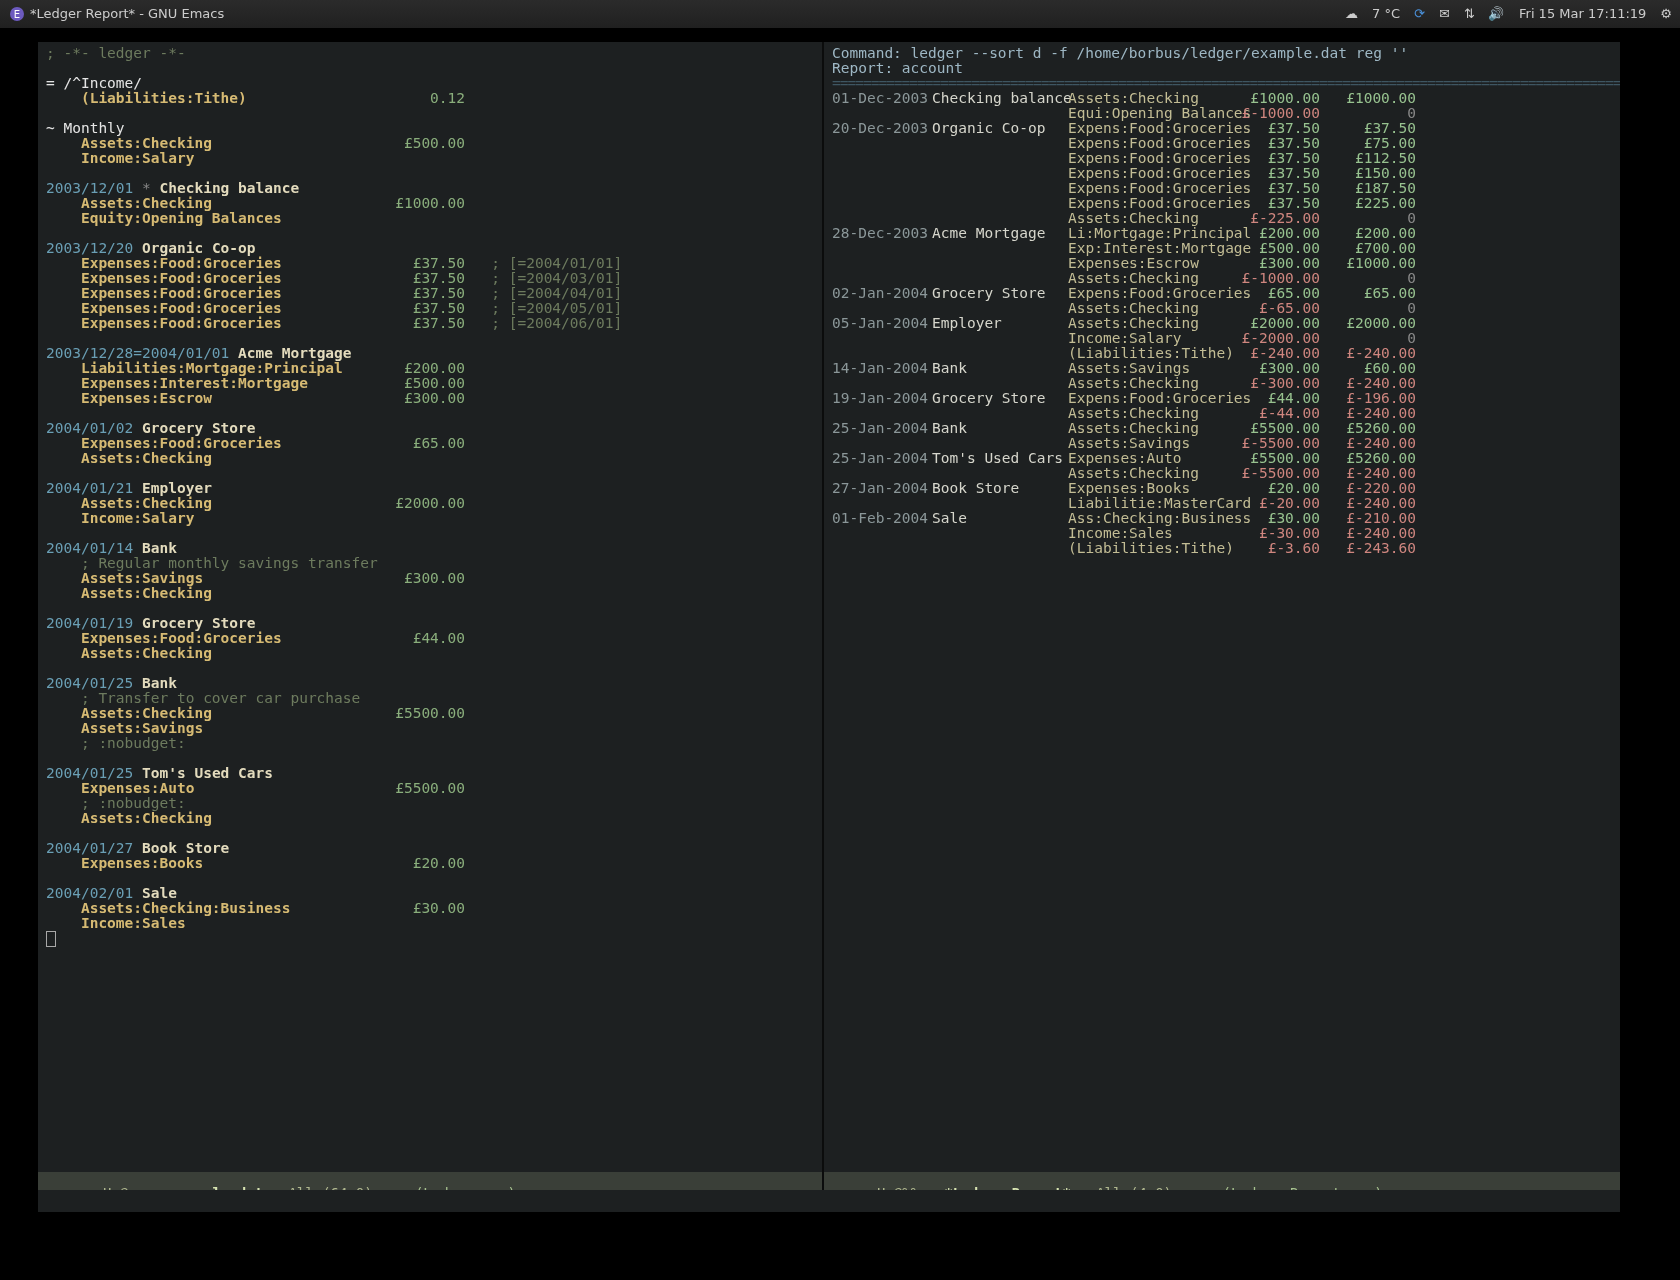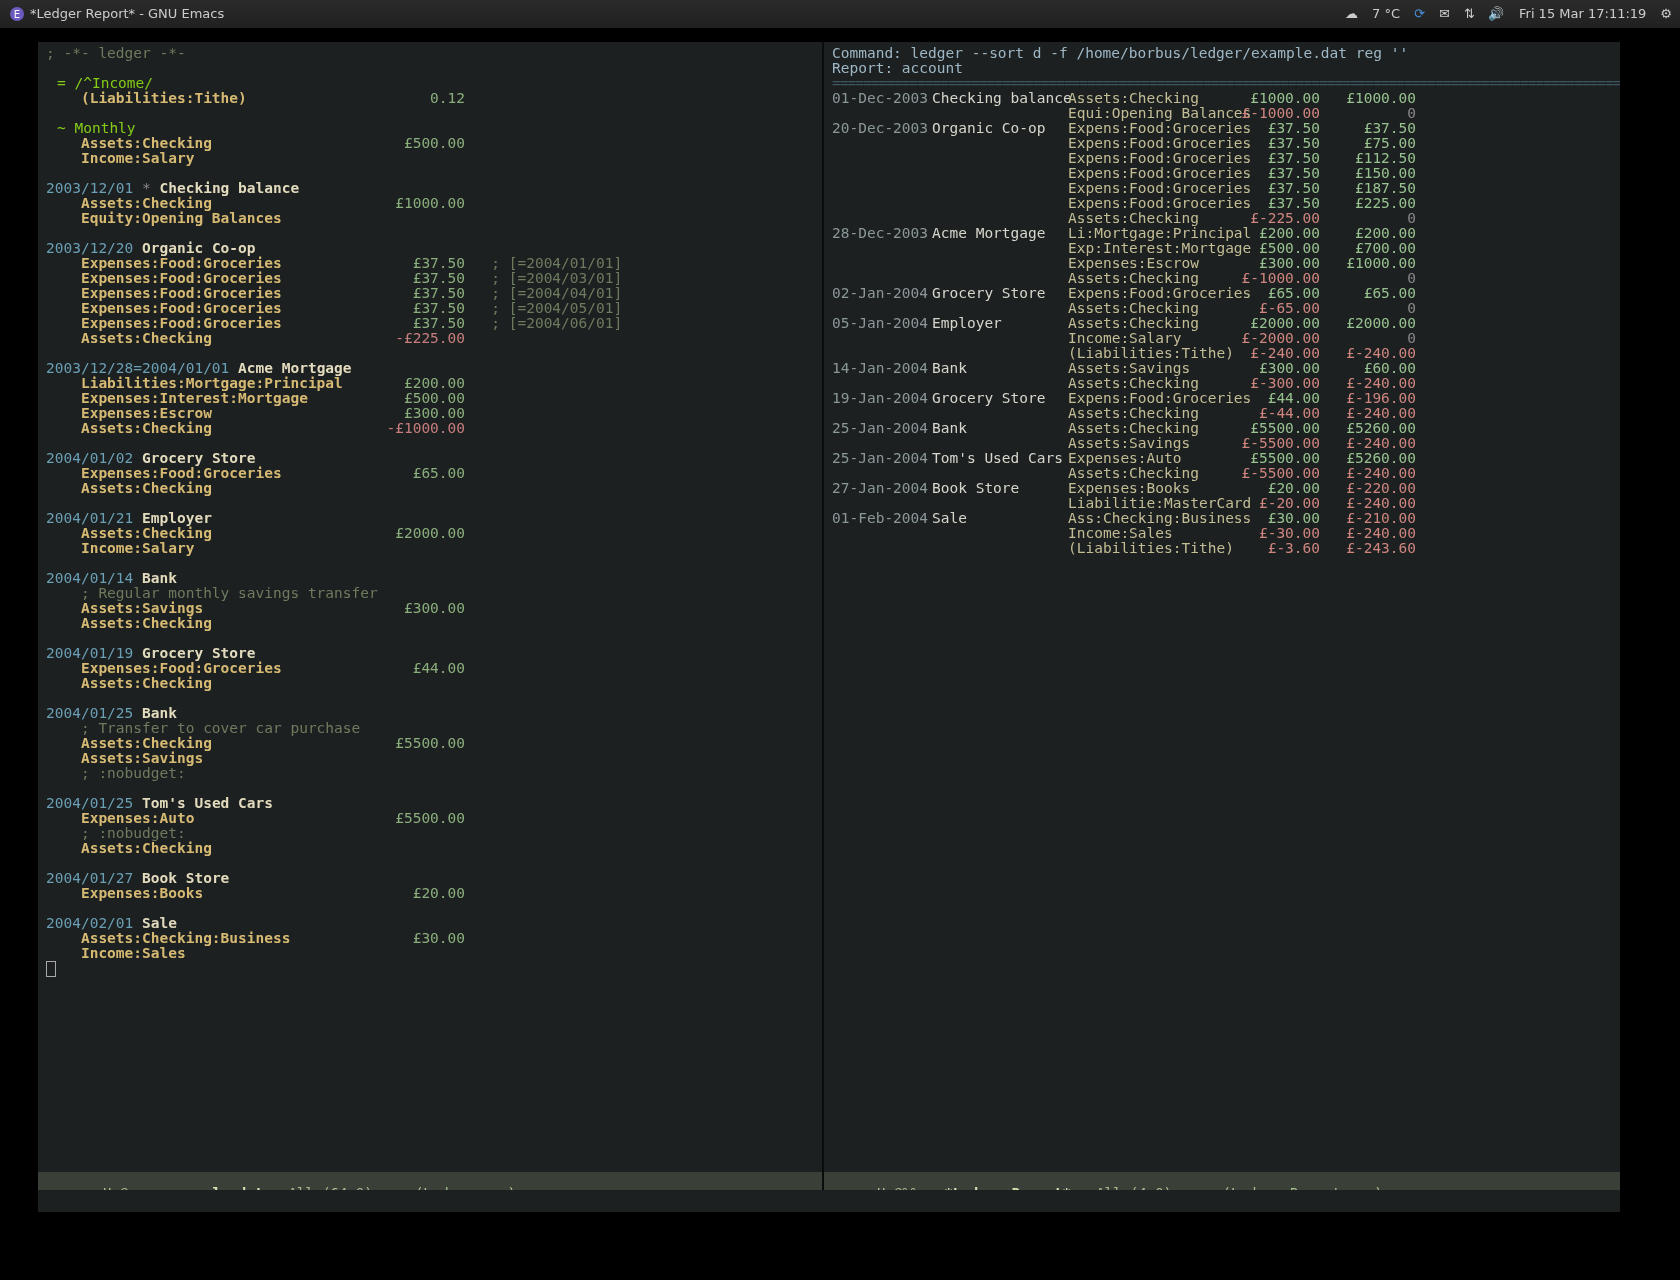--- a/index.html
+++ b/index.html
@@ -56,21 +56,21 @@
   pre.line {
     margin: 0;
     white-space: pre;
     font-family: inherit;
     font-size: inherit;
     line-height: 15px;
   }
 
   
   .cmt   { color:#6d7b5e; }    
-  .hdr   { color:#84cc16;margin-left:11px; }    
+  .hdr   { color:#e5e5e5; }    
   .date  { color:#6a9fb5; }
   .acct  { color:#d6ba73; font-weight:bold; }
   .payee { color:#e3dbbd; font-weight:bold; }
   .amtP  { color:#8aae7c; }
   .amtN  { color:#c77d7d; }
   .note  { color:#6d7b5e;margin-top:8px; }
   .star  { color:#888; }
 
   .rhdr  { color:#9eb7c4; }
 
@@ -157,27 +157,25 @@
         <pre class="line"><span class="date">2003/12/01</span> <span class="star">*</span> <span class="payee">Checking balance</span></pre>
         <pre class="line">    <span class="acct">Assets:Checking                 </span><span class="amtP">    £1000.00</span></pre>
         <pre class="line">    <span class="acct">Equity:Opening Balances         </span></pre>
         <pre class="line">&nbsp;</pre>
         <pre class="line"><span class="date">2003/12/20</span> <span class="payee">Organic Co-op</span></pre>
         <pre class="line">    <span class="acct">Expenses:Food:Groceries         </span><span class="amtP">      £37.50</span>   <span class="note">; [=2004/01/01]</span></pre>
         <pre class="line">    <span class="acct">Expenses:Food:Groceries         </span><span class="amtP">      £37.50</span>   <span class="note">; [=2004/03/01]</span></pre>
         <pre class="line">    <span class="acct">Expenses:Food:Groceries         </span><span class="amtP">      £37.50</span>   <span class="note">; [=2004/04/01]</span></pre>
         <pre class="line">    <span class="acct">Expenses:Food:Groceries         </span><span class="amtP">      £37.50</span>   <span class="note">; [=2004/05/01]</span></pre>
         <pre class="line">    <span class="acct">Expenses:Food:Groceries         </span><span class="amtP">      £37.50</span>   <span class="note">; [=2004/06/01]</span></pre>
-        <pre class="line">    <span class="acct">Assets:Checking                 </span><span class="amtN">    -£225.00</span></pre>
         <pre class="line">&nbsp;</pre>
         <pre class="line"><span class="date">2003/12/28=2004/01/01</span> <span class="payee">Acme Mortgage</span></pre>
         <pre class="line">    <span class="acct">Liabilities:Mortgage:Principal  </span><span class="amtP">     £200.00</span></pre>
         <pre class="line">    <span class="acct">Expenses:Interest:Mortgage      </span><span class="amtP">     £500.00</span></pre>
         <pre class="line">    <span class="acct">Expenses:Escrow                 </span><span class="amtP">     £300.00</span></pre>
-        <pre class="line">    <span class="acct">Assets:Checking                 </span><span class="amtN">   -£1000.00</span></pre>
         <pre class="line">&nbsp;</pre>
         <pre class="line"><span class="date">2004/01/02</span> <span class="payee">Grocery Store</span></pre>
         <pre class="line">    <span class="acct">Expenses:Food:Groceries         </span><span class="amtP">      £65.00</span></pre>
         <pre class="line">    <span class="acct">Assets:Checking                 </span></pre>
         <pre class="line">&nbsp;</pre>
         <pre class="line"><span class="date">2004/01/21</span> <span class="payee">Employer</span></pre>
         <pre class="line">    <span class="acct">Assets:Checking                 </span><span class="amtP">    £2000.00</span></pre>
         <pre class="line">    <span class="acct">Income:Salary                   </span></pre>
         <pre class="line">&nbsp;</pre>
         <pre class="line"><span class="date">2004/01/14</span> <span class="payee">Bank</span></pre>

